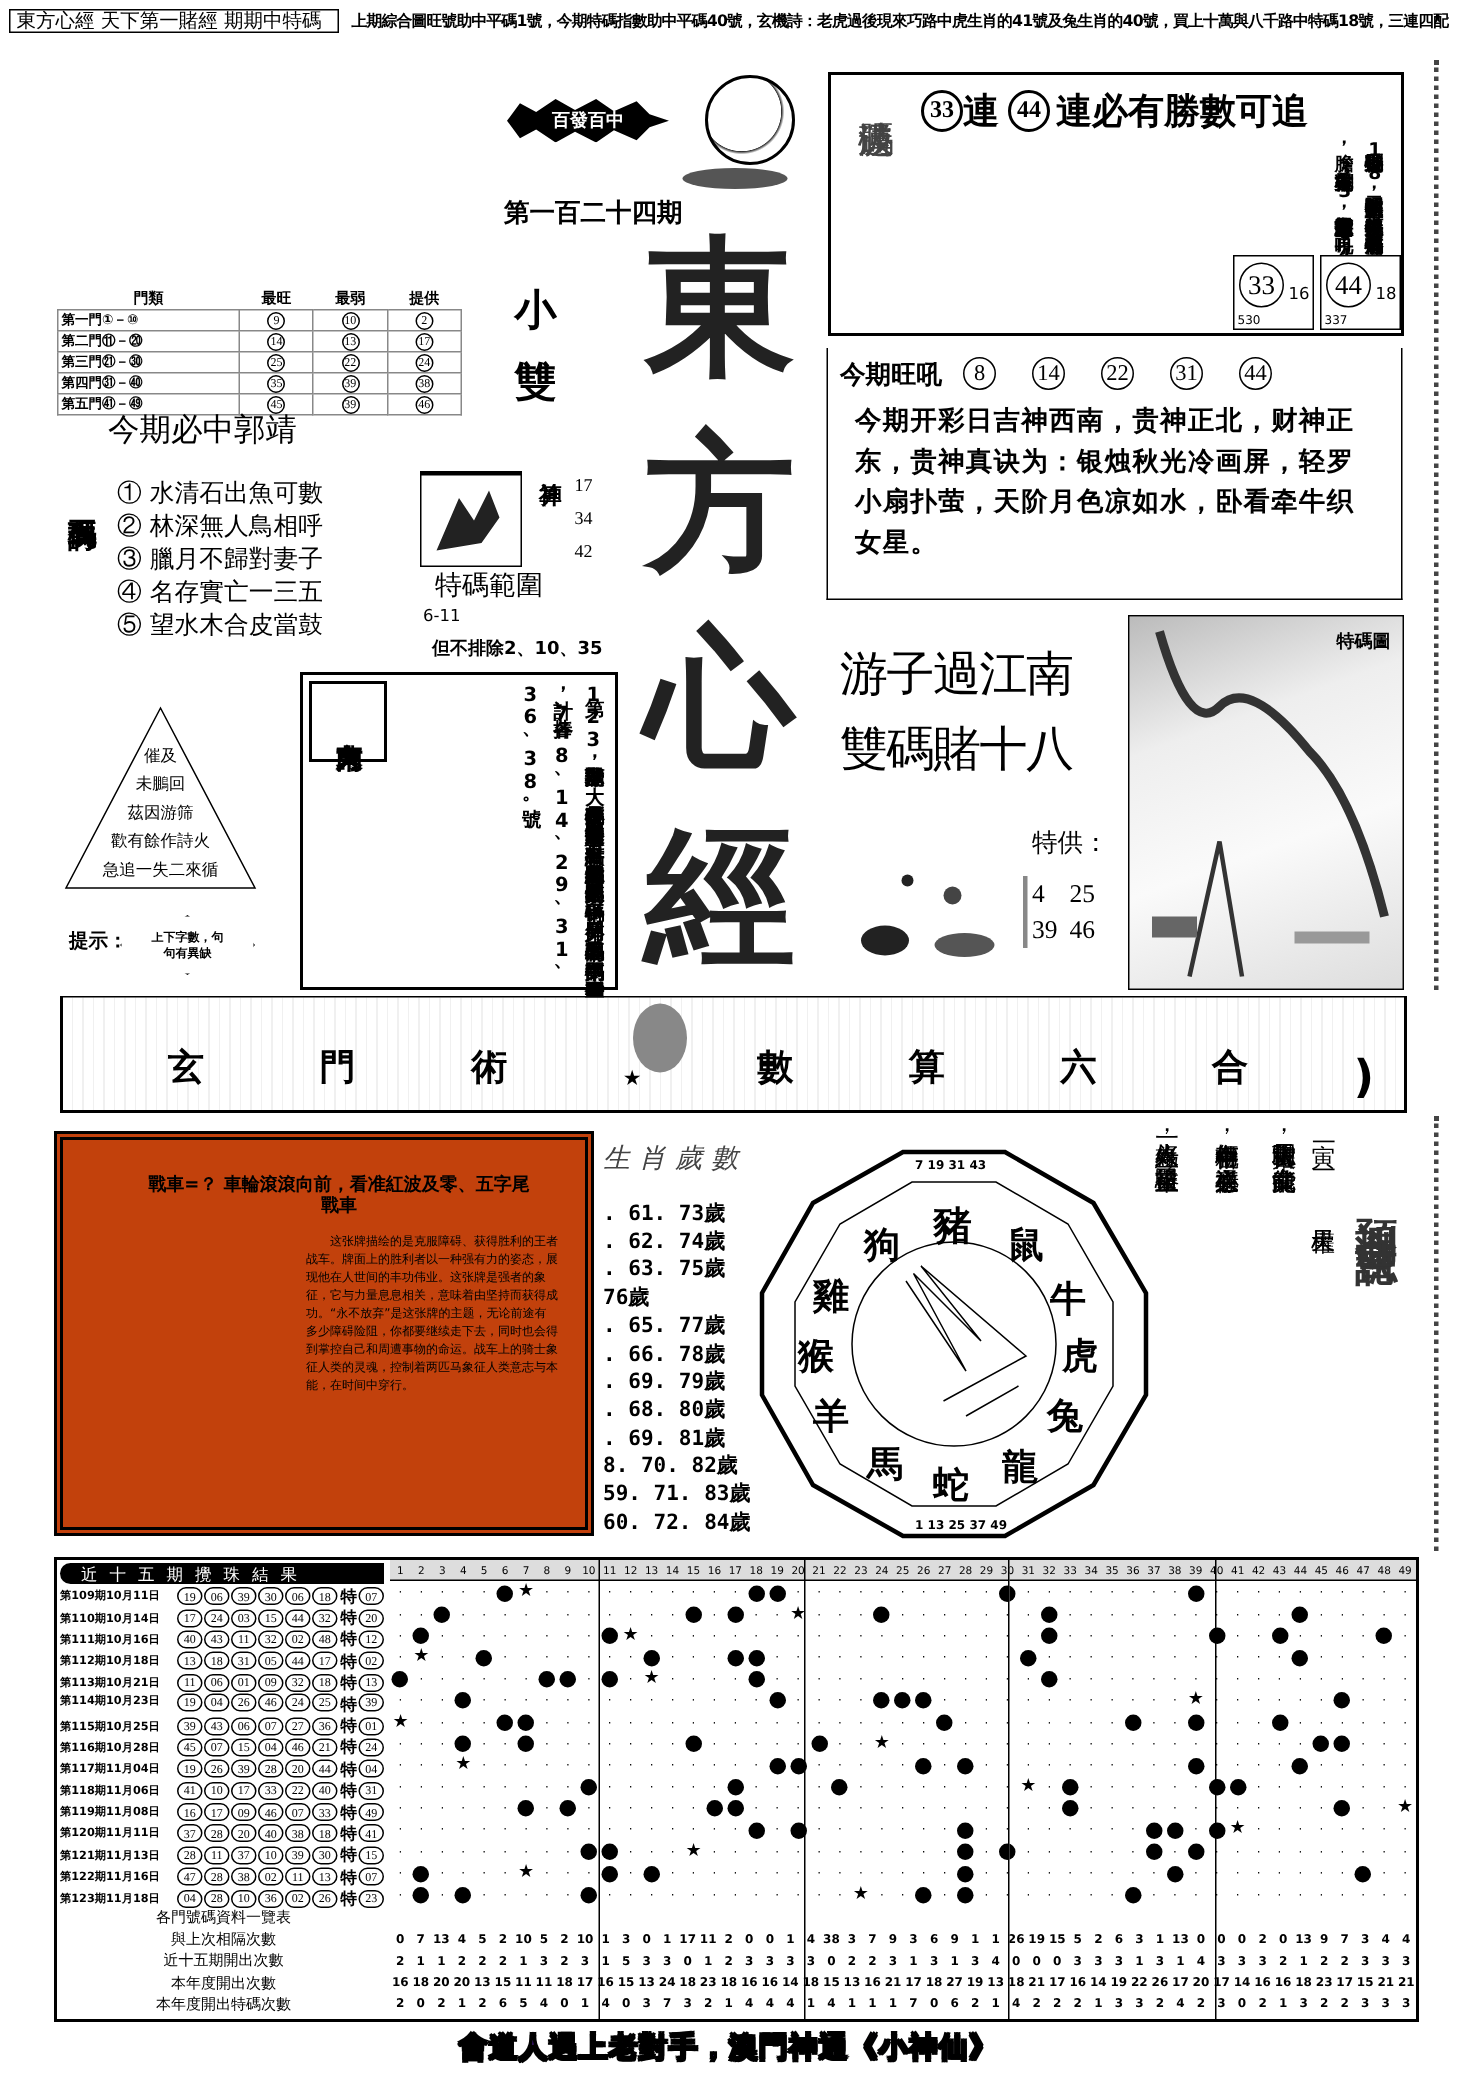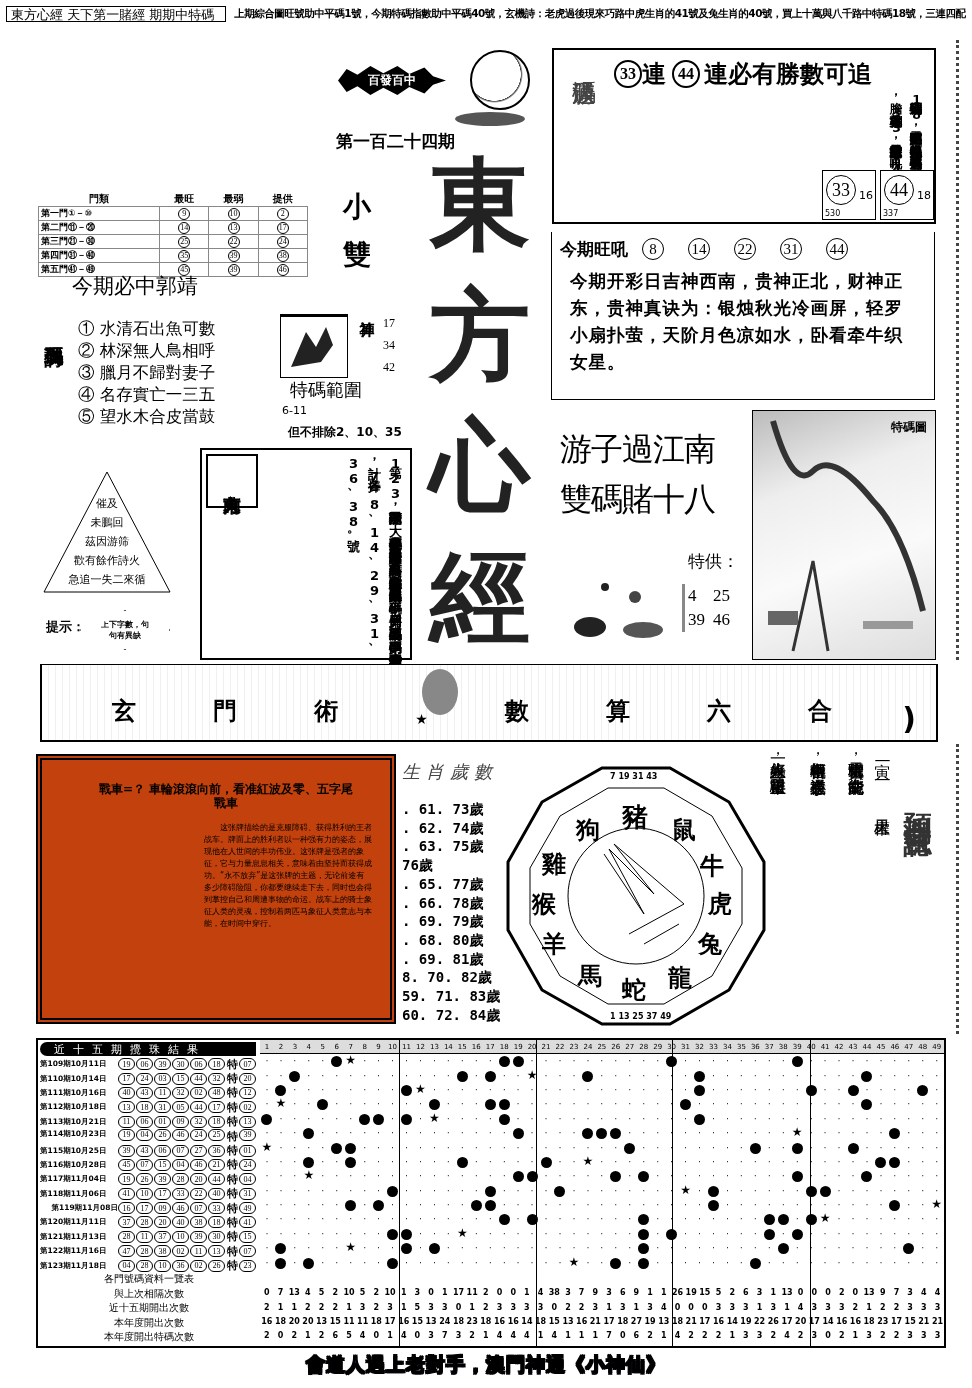--- a/index.html
+++ b/index.html
@@ -385,21 +385,21 @@
         <span class="circ" style="width: 17px; height: 12px; font-size: 8px; margin-right: 1px; border-radius: 6px;">41</span>
         <span class="circ" style="width: 17px; height: 12px; font-size: 8px; margin-right: 1px; border-radius: 6px;">10</span>
         <span class="circ" style="width: 17px; height: 12px; font-size: 8px; margin-right: 1px; border-radius: 6px;">17</span>
         <span class="circ" style="width: 17px; height: 12px; font-size: 8px; margin-right: 1px; border-radius: 6px;">33</span>
         <span class="circ" style="width: 17px; height: 12px; font-size: 8px; margin-right: 1px; border-radius: 6px;">22</span>
         <span class="circ" style="width: 17px; height: 12px; font-size: 8px; margin-right: 1px; border-radius: 6px;">40</span>
         <span style="font-size: 11px; font-weight: bold; margin: 0px 1px;">特</span>
         <span class="circ" style="width: 17px; height: 12px; font-size: 8px; border-radius: 6px;">31</span>
       </div>
       <div style="display: flex; align-items: center; height: 14.4px; white-space: nowrap;">
-        <span style="width: 78px; font-weight: bold; font-size: 7.5px; text-align: right;">第119期11月08日</span>
+        <span style="width: 78px; font-weight: bold; font-size: 7.5px;">第119期11月08日</span>
         <span class="circ" style="width: 17px; height: 12px; font-size: 8px; margin-right: 1px; border-radius: 6px;">16</span>
         <span class="circ" style="width: 17px; height: 12px; font-size: 8px; margin-right: 1px; border-radius: 6px;">17</span>
         <span class="circ" style="width: 17px; height: 12px; font-size: 8px; margin-right: 1px; border-radius: 6px;">09</span>
         <span class="circ" style="width: 17px; height: 12px; font-size: 8px; margin-right: 1px; border-radius: 6px;">46</span>
         <span class="circ" style="width: 17px; height: 12px; font-size: 8px; margin-right: 1px; border-radius: 6px;">07</span>
         <span class="circ" style="width: 17px; height: 12px; font-size: 8px; margin-right: 1px; border-radius: 6px;">33</span>
         <span style="font-size: 11px; font-weight: bold; margin: 0px 1px;">特</span>
         <span class="circ" style="width: 17px; height: 12px; font-size: 8px; border-radius: 6px;">49</span>
       </div>
       <div style="display: flex; align-items: center; height: 14.4px; white-space: nowrap;">

